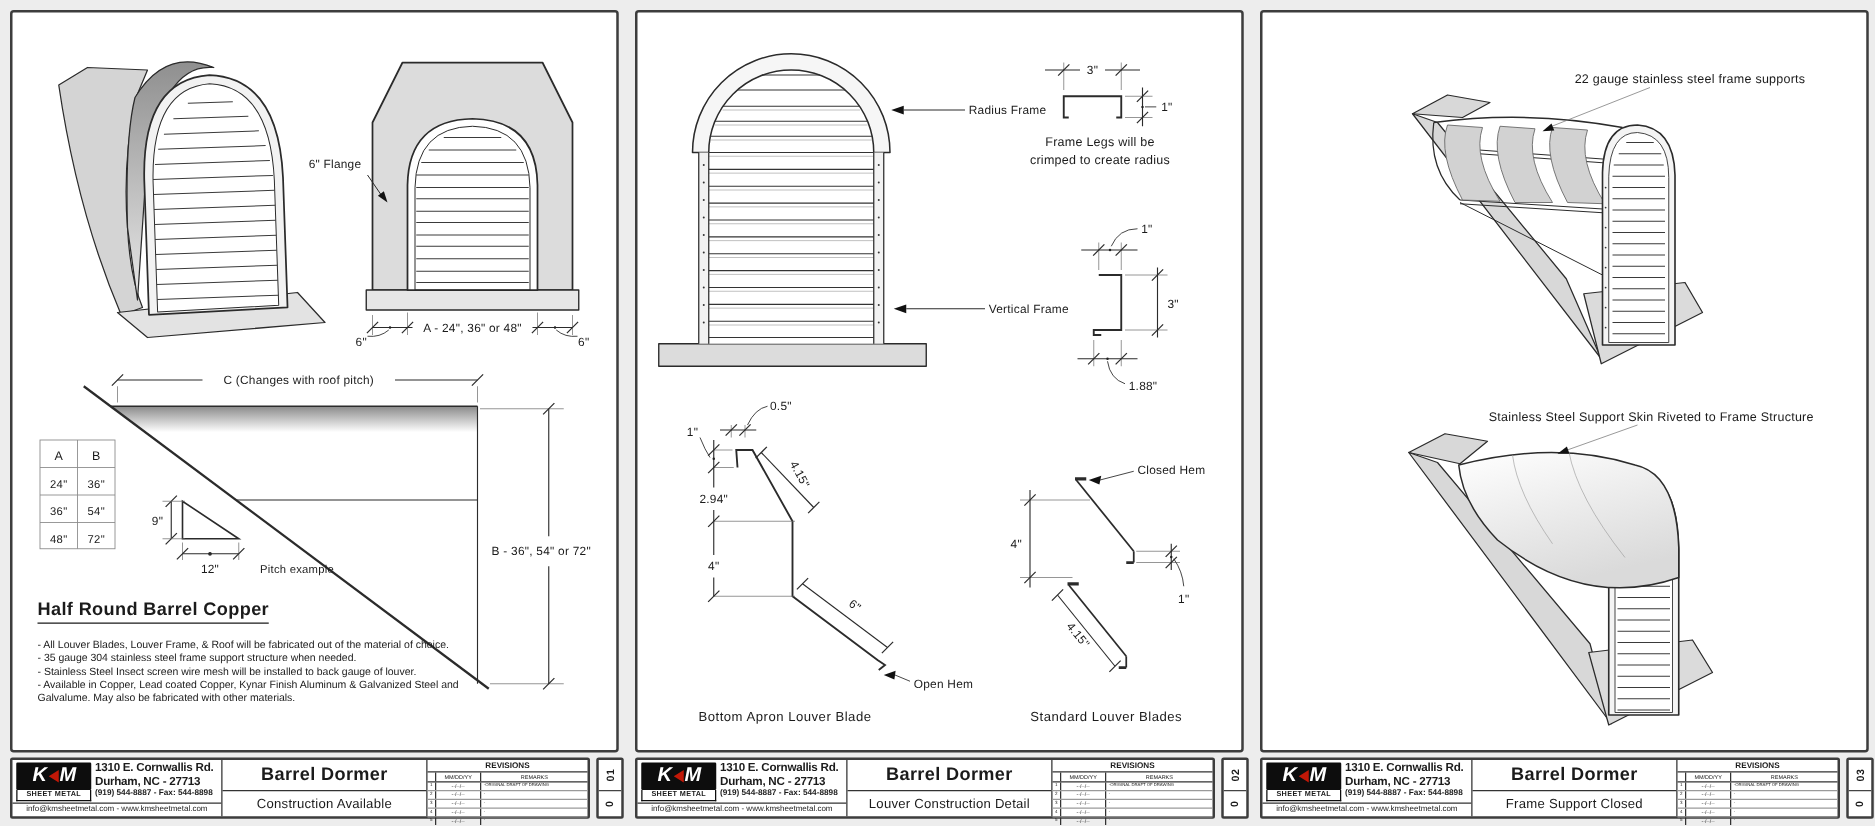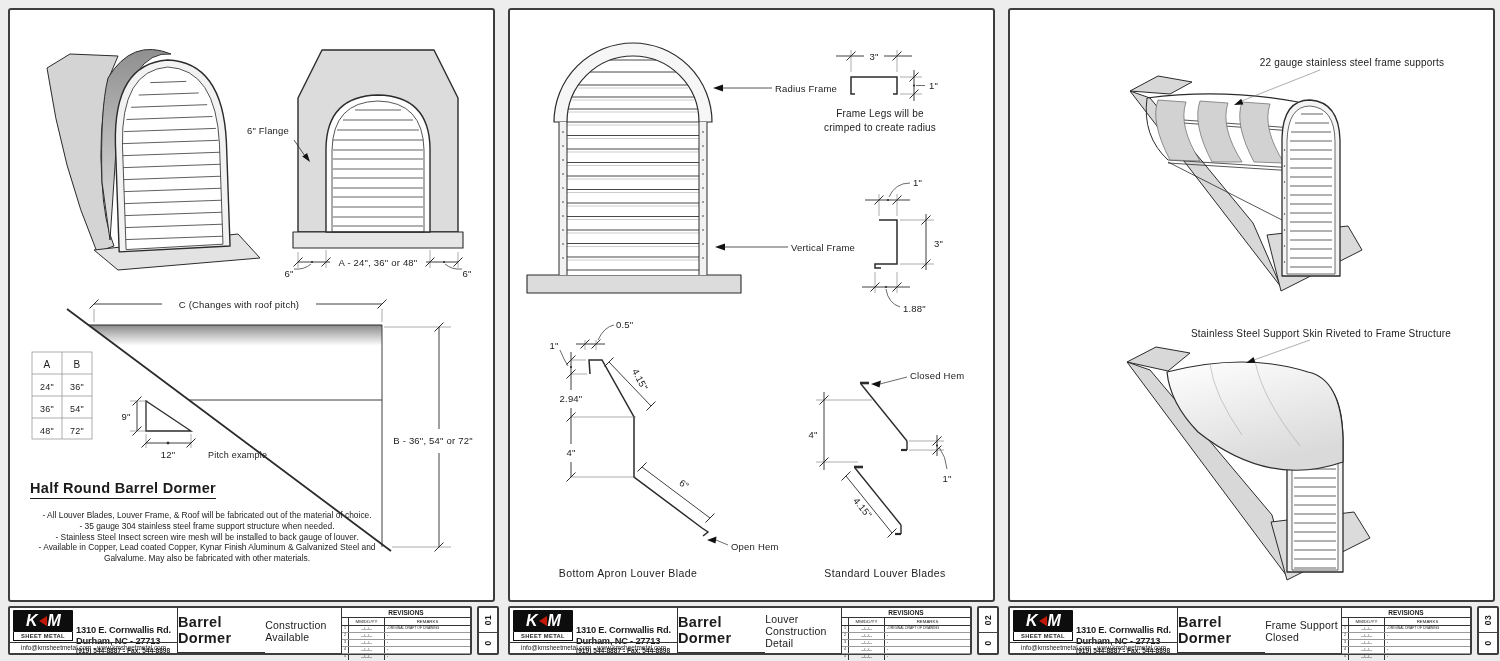--- a/index.html
+++ b/index.html
@@ -17,42 +17,42 @@
   .draw-area svg{position:absolute;left:0;top:0;width:483px;height:590px;display:block;}
   svg text{fill:#1b1b1b;stroke:none;font-family:"Liberation Sans",sans-serif;letter-spacing:.2px;}
   .t9{font-size:9px;} .t95{font-size:9.5px;} .t10{font-size:10px;}
   .cap{font-size:10.5px;letter-spacing:.4px;}
   
   .p1-heading{
     position:absolute;left:20px;top:470px;font-size:14.5px;font-weight:bold;
     letter-spacing:.3px;border-bottom:1.6px solid #1b1b1b;padding-bottom:2px;display:inline-block;
   }
   .p1-notes{position:absolute;left:20px;top:500px;width:354px;font-size:8.4px;line-height:10.8px;}
-  .p1-notes .note{margin:0;text-align:center;}
+  .p1-notes .note{margin:0;}
   
   .tblock{
     position:absolute;left:0;top:606px;width:464px;height:49px;background:#fff;
     border:2px solid #3d3d3d;border-radius:2px;box-sizing:border-box;display:flex;
   }
   .tb-logo{width:168px;border-right:1.5px solid #333;position:relative;box-sizing:border-box;}
   .logo-stack{position:absolute;left:3px;top:2px;width:60px;}
   .logo-km{
     height:22px;background:#0d0d0d;color:#fff;display:flex;align-items:center;justify-content:center;
     font-weight:bold;font-style:italic;font-size:16px;letter-spacing:-1px;border-radius:1px;
   }
   .red-tri{width:0;height:0;border-top:5px solid transparent;border-bottom:5px solid transparent;
     border-right:8px solid #c21807;margin:0 1px 0 2px;}
   .logo-tag{height:8px;border:1.5px solid #0d0d0d;border-top:none;font-size:5.8px;font-weight:bold;
     text-align:center;line-height:8px;letter-spacing:.3px;}
-  .addr{position:absolute;left:66px;top:17px;width:100px;}
+  .addr{position:absolute;left:66px;top:1px;width:100px;}
   .addr .a1{font-size:9.3px;font-weight:bold;letter-spacing:-.2px;line-height:11px;white-space:nowrap;}
   .addr .a2{font-size:6.6px;font-weight:bold;line-height:8px;white-space:nowrap;}
   .tb-contact{position:absolute;left:0;right:0;bottom:0;height:10px;border-top:1px solid #333;
     font-size:6.4px;text-align:center;line-height:9px;white-space:nowrap;}
-  .tb-title{flex:1;display:flex;flex-direction:row;border-right:1.5px solid #333;box-sizing:border-box;}
+  .tb-title{flex:1;display:flex;flex-direction:column;border-right:1.5px solid #333;box-sizing:border-box;}
   .tb-title .main{flex:1.15;display:flex;align-items:center;justify-content:center;
     font-size:14.5px;font-weight:bold;letter-spacing:.3px;border-bottom:1px solid #333;}
   .tb-title .sub{flex:1;display:flex;align-items:center;justify-content:center;font-size:10.5px;letter-spacing:.2px;}
   .tb-rev{width:128px;display:flex;flex-direction:column;box-sizing:border-box;}
   .rev-head{height:9px;border-bottom:1px solid #333;text-align:center;font-size:6.5px;font-weight:bold;line-height:9px;}
   .rev-sub{display:flex;height:7px;border-bottom:1px solid #333;}
   .rev-row{display:flex;flex:1;border-bottom:.5px solid #9a9a9a;align-items:center;}
   .rev-row:last-child{border-bottom:none;}
   .c-n{width:7px;border-right:1px solid #333;font-size:3.6px;text-align:center;height:100%;box-sizing:border-box;line-height:5px;}
   .rev-sub .c-n{border-right:1px solid #333;}
@@ -220,21 +220,21 @@
         <text class="t10" x="37" y="358" text-anchor="middle">A</text>
         <text class="t10" x="67" y="358" text-anchor="middle">B</text>
         <text class="t9" x="37" y="380" text-anchor="middle">24"</text>
         <text class="t9" x="67" y="380" text-anchor="middle">36"</text>
         <text class="t9" x="37" y="402" text-anchor="middle">36"</text>
         <text class="t9" x="67" y="402" text-anchor="middle">54"</text>
         <text class="t9" x="37" y="424" text-anchor="middle">48"</text>
         <text class="t9" x="67" y="424" text-anchor="middle">72"</text>
       </g>
     </svg>
-    <div class="p1-heading">Half Round Barrel Dormer</div>
+    <div class="p1-heading">Half Round Barrel Copper</div>
     <div class="p1-notes">
       <div class="note">- All Louver Blades, Louver Frame, &amp; Roof will be fabricated out of the material of choice.</div>
       <div class="note">- 35 gauge 304 stainless steel frame support structure when needed.</div>
       <div class="note">- Stainless Steel Insect screen wire mesh will be installed to back gauge of louver.</div>
       <div class="note">- Available in Copper, Lead coated Copper, Kynar Finish Aluminum &amp; Galvanized Steel and Galvalume. May also be fabricated with other materials.</div>
     </div>
   </div>
 
   <div class="tblock">
     <div class="tb-logo">

